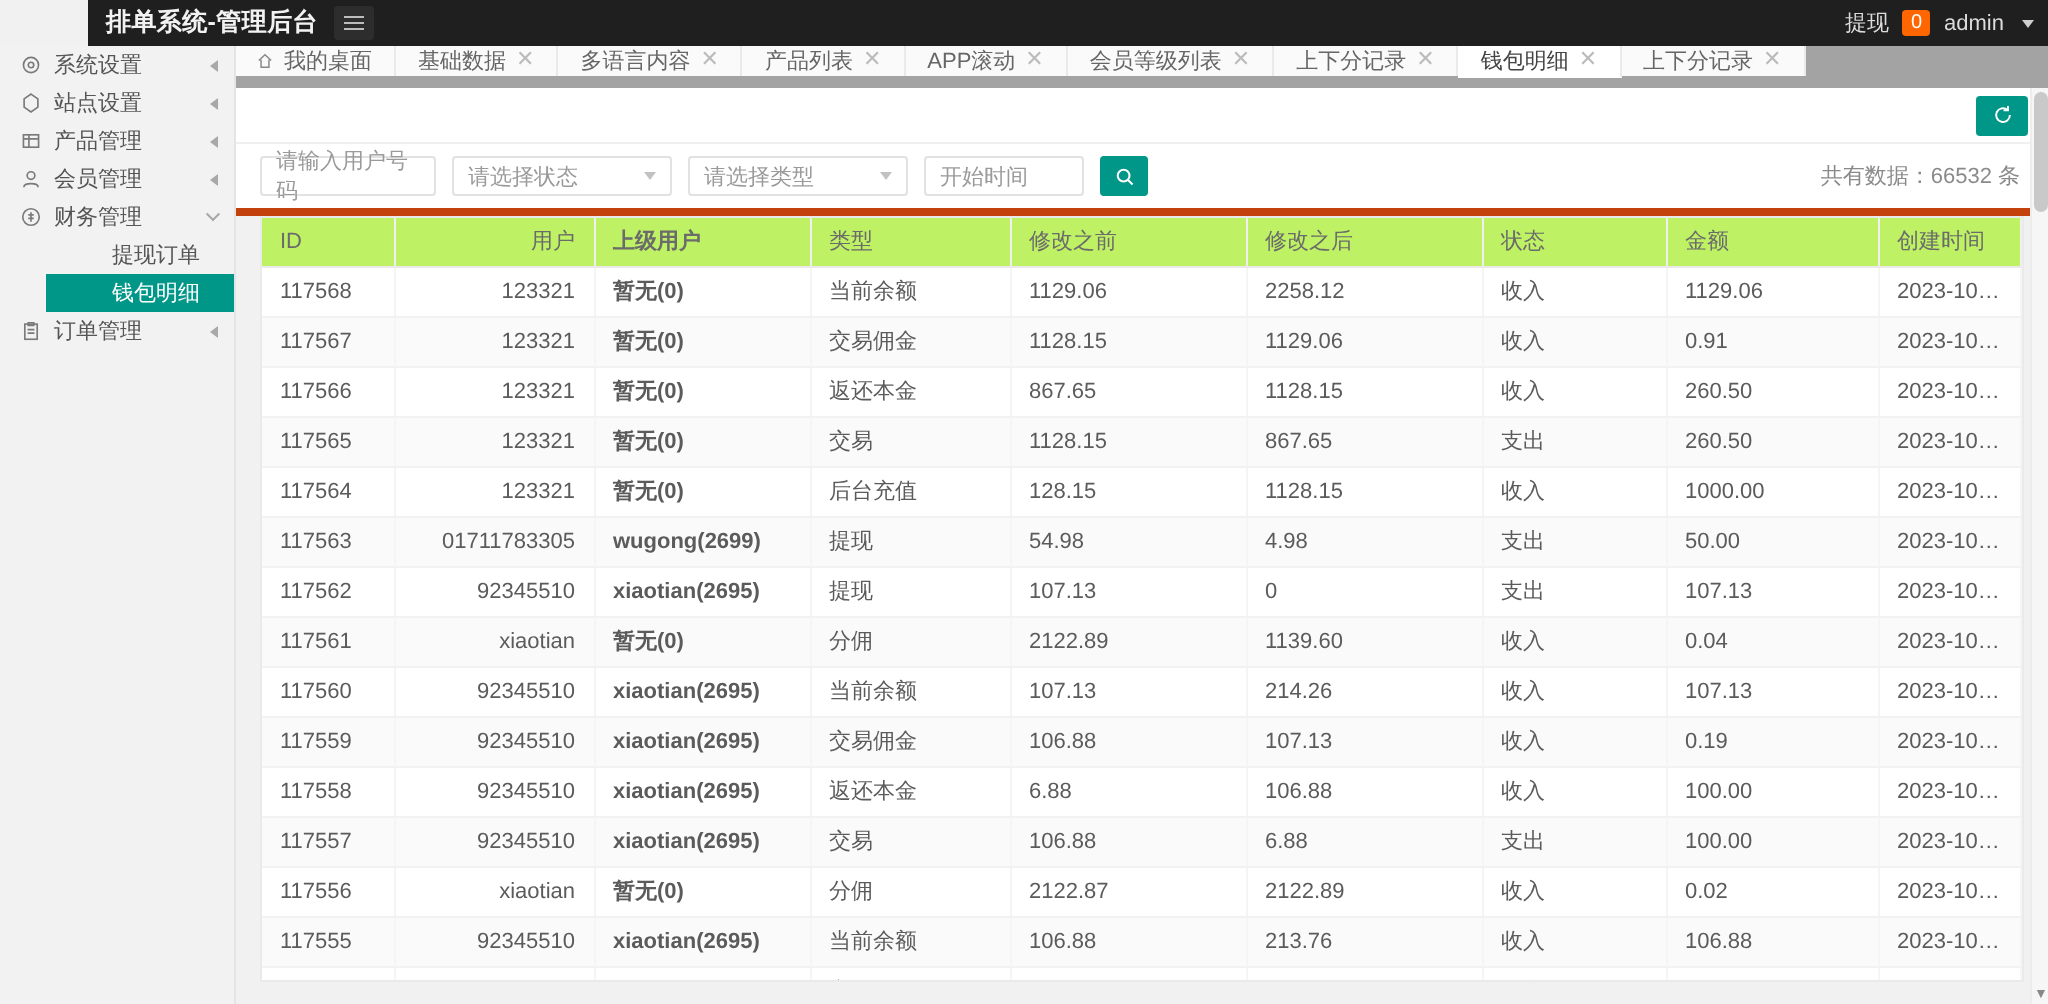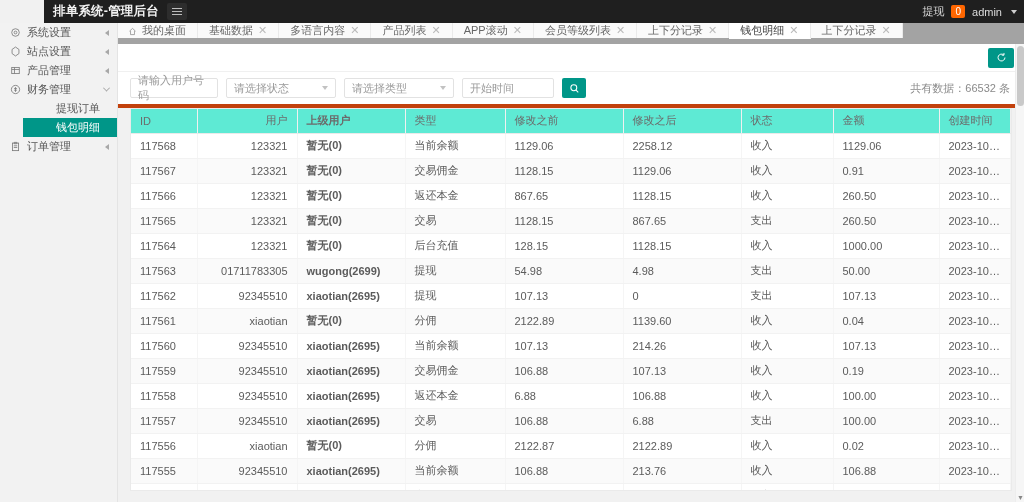--- a/index.html
+++ b/index.html
@@ -109,21 +109,21 @@
     background: #fff; height: 36px; display: flex; align-items: center;
     padding: 0 12px; position: relative; border-bottom: 4px solid #c2410c;
   }
   .fi {
     height: 20px; border: 1px solid #e2e2e2; background: #fff;
     font-size: 11px; color: #9a9a9a; display: flex; align-items: center;
     padding: 0 7px; margin-right: 8px; border-radius: 2px; position: relative;
   }
   .fi.input-user { width: 88px; }
   .fi.sel { width: 110px; justify-content: space-between; cursor: pointer; }
-  .fi.date { width: 92px; }
+  .fi.date { width: 80px; }
   .sel-caret {
     width: 0; height: 0; border-left: 3.5px solid transparent;
     border-right: 3.5px solid transparent; border-top: 4px solid #c2c2c2;
   }
   .search-btn {
     width: 24px; height: 20px; background: #009688; border-radius: 2px;
     display: flex; align-items: center; justify-content: center; cursor: pointer;
   }
   .search-btn svg { width: 11px; height: 11px; stroke: #fff; fill: none; stroke-width: 1.5; }
   .total-text {
@@ -131,21 +131,21 @@
     font-size: 11px; color: #8a8a8a; white-space: nowrap;
   }
 
   
   .table-wrap {
     margin: 0 12px; background: #fff; border: 1px solid #eaeaea;
     height: calc(100% - 75px); overflow: hidden; position: relative;
   }
   table { border-collapse: collapse; width: 100%; table-layout: fixed; }
   thead th {
-    background: #5eead4; height: 24px; font-size: 11px; font-weight: normal;
+    background: #bef264; height: 24px; font-size: 11px; font-weight: normal;
     color: #6b6b6b; text-align: left; padding: 0 9px;
     border-bottom: 1px solid #eaeaea; border-right: 1px solid #f0f0f0;
     white-space: nowrap;
   }
   tbody td {
     height: 25px; font-size: 11px; color: #5b5b5b; padding: 0 9px;
     border-bottom: 1px solid #f2f2f2; border-right: 1px solid #f5f5f5;
     white-space: nowrap; overflow: hidden; text-overflow: ellipsis;
   }
   tbody tr.alt td { background: #fafafa; }
@@ -217,20 +217,30 @@
       <span class="chev"></span>
     </div>
     <div class="menu-item">
       <span class="mi-icon">
         <svg viewBox="0 0 16 16">
             <rect x="2.5" y="3.5" width="11" height="9"></rect>
             <path d="M2.5 6.5 H13.5 M6.5 3.5 V12.5"></path>
           </svg>
       </span>
       <span class="mi-label">产品管理</span>
+      <span class="chev"></span>
+    </div>
+    <div class="menu-item">
+      <span class="mi-icon">
+        <svg viewBox="0 0 16 16">
+            <circle cx="8" cy="5.5" r="2.8"></circle>
+            <path d="M2.8 14 C2.8 10.5 13.2 10.5 13.2 14"></path>
+          </svg>
+      </span>
+      <span class="mi-label">会员管理</span>
       <span class="chev"></span>
     </div>
     <div class="menu-item">
       <span class="mi-icon">
         <svg viewBox="0 0 16 16">
             <circle cx="8" cy="8" r="6"></circle>
             <path d="M8 4.5 V11.5 M6 6.5 H10 M6 9 H10"></path>
           </svg>
       </span>
       <span class="mi-label">财务管理</span>

